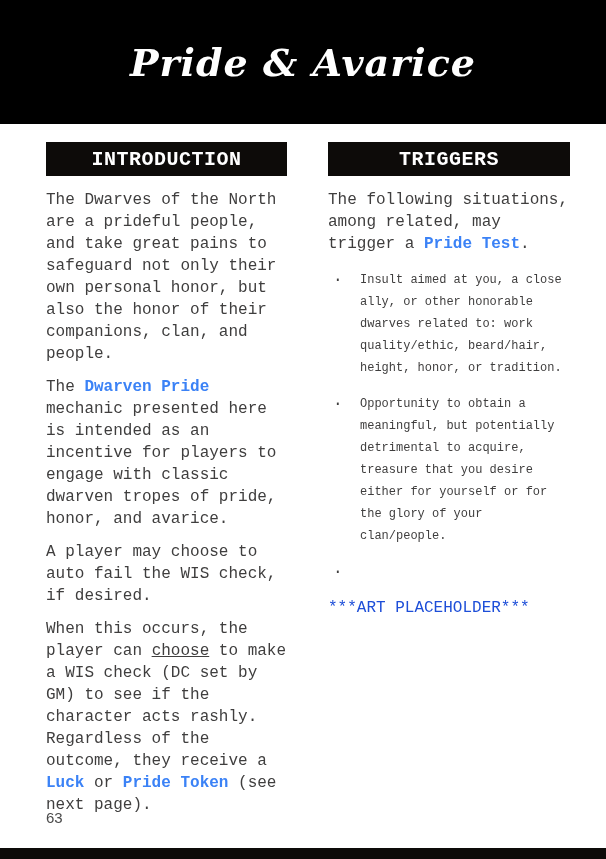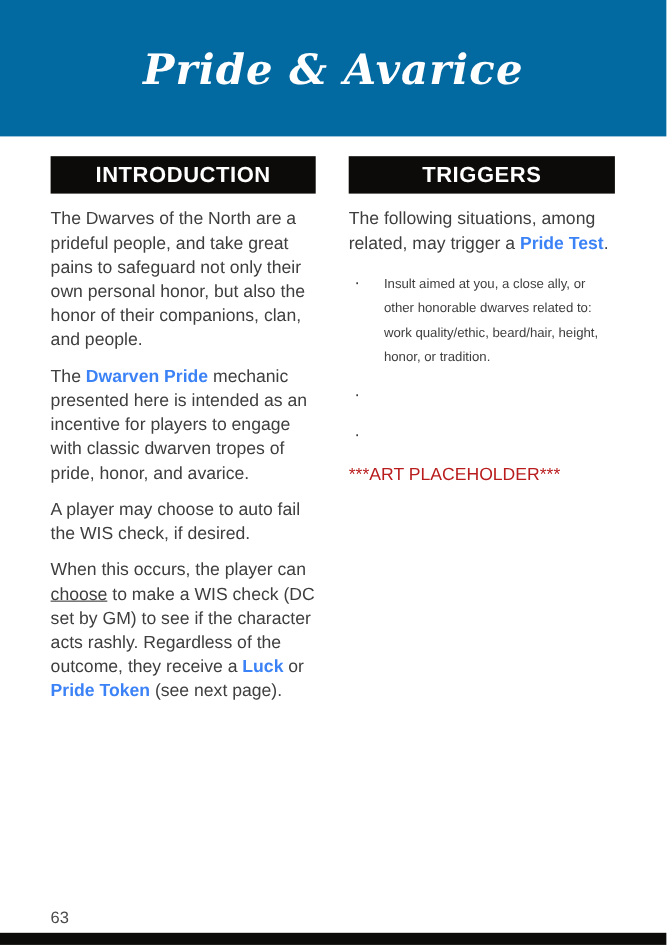--- a/index.html
+++ b/index.html
@@ -9,41 +9,42 @@
     height: 859px;
     position: relative;
     overflow: hidden;
     font-family: "Liberation Sans", sans-serif;
   }
 
   
   .title-banner {
     width: 606px;
     height: 124px;
-    background: #0369a1;
+    background: #000000;
     display: flex;
     align-items: center;
     justify-content: center;
   }
   .title-banner h1 {
     font-family: "DejaVu Serif", serif;
     font-style: italic;
     font-weight: 600;
     font-size: 38px;
     color: #ffffff;
     letter-spacing: 1px;
   }
 
   
   .content {
     margin-top: 18px;
     padding-left: 46px;
     padding-right: 65px;
     display: flex;
-    gap: 30px;
+    gap: 41px;
+    font-family: Liberation Mono, monospace;
   }
   .col-left  { width: 241px; flex: 0 0 auto; }
   .col-right { width: 242px; flex: 0 0 auto; }
 
   .section-banner {
     background: #0d0b09;
     height: 34px;
     display: flex;
     align-items: center;
     justify-content: center;
@@ -81,29 +82,29 @@
   .bullet-text {
     flex: 1;
     font-size: 12px;
     line-height: 22px;
     color: #3f3e3e;
   }
 
   .art-placeholder {
     font-size: 16px;
     line-height: 22px;
-    color: #b91c1c;
+    color: #1d4ed8;
     margin-top: 10px;
   }
 
   
   .page-number {
     position: absolute;
     left: 46px;
-    bottom: 16px;
+    bottom: 33px;
     font-size: 15px;
     color: #4a4a4a;
   }
   .footer-bar {
     position: absolute;
     left: 0;
     bottom: 0;
     width: 606px;
     height: 11px;
     background: #0d0b09;
@@ -135,20 +136,21 @@
     </div>
     <p class="body-text"><span>The following situations, among related, may trigger a </span><span class="b">Pride Test</span><span>.</span></p>
 
     <div class="bullet-list">
       <div class="bullet-item">
         <span class="bullet-marker">·</span>
         <span class="bullet-text"><span>Insult aimed at you, a close ally, or other honorable dwarves related to: work quality/ethic, beard/hair, height, honor, or tradition.</span></span>
       </div>
       <div class="bullet-item">
         <span class="bullet-marker">·</span>
+        <span class="bullet-text"><span>Opportunity to obtain a meaningful, but potentially detrimental to acquire, treasure that you desire either for yourself or for the glory of your clan/people.</span></span>
       </div>
       <div class="bullet-item">
         <span class="bullet-marker">·</span>
       </div>
     </div>
 
     <p class="art-placeholder">***ART PLACEHOLDER***</p>
   </section>
 
 </main>

